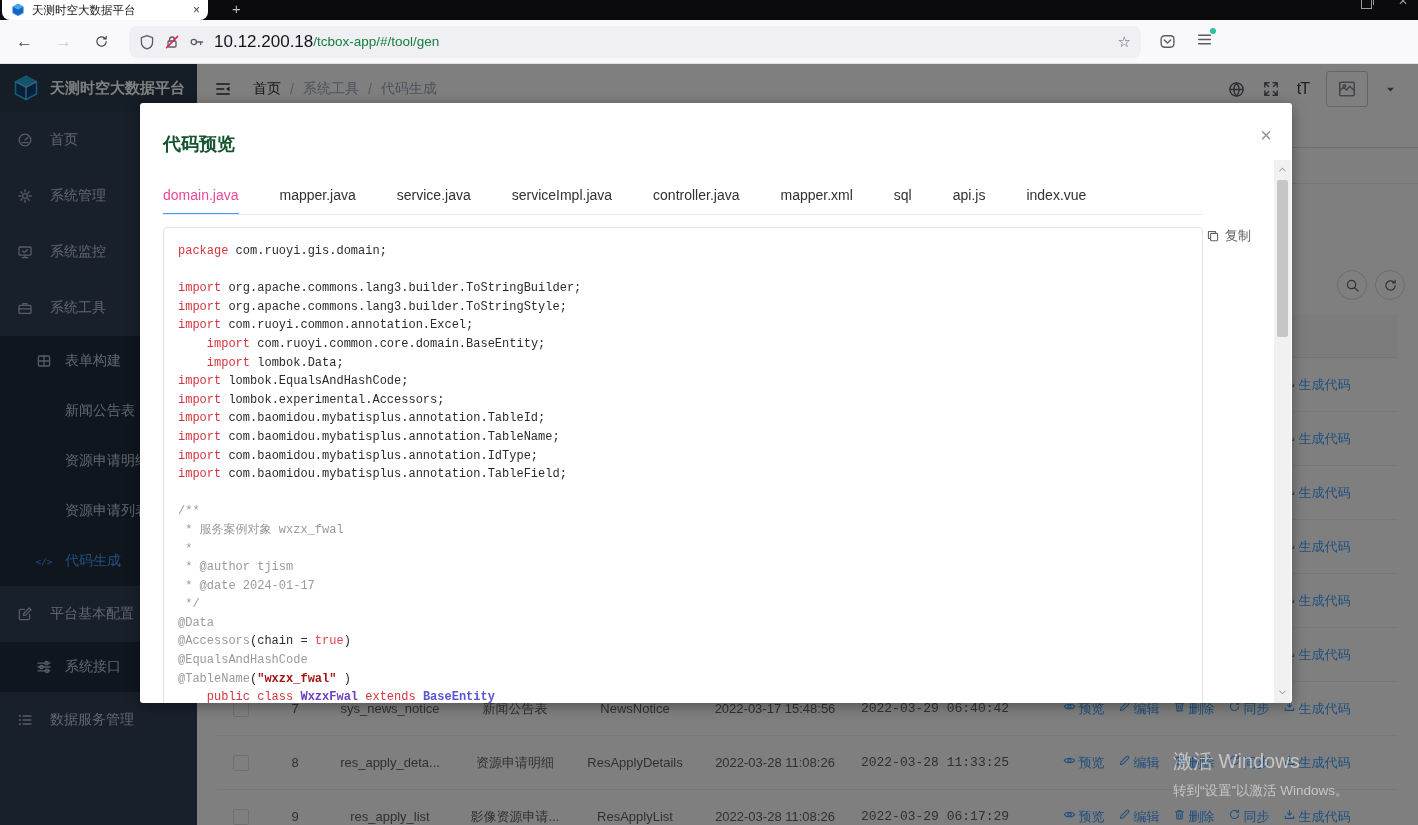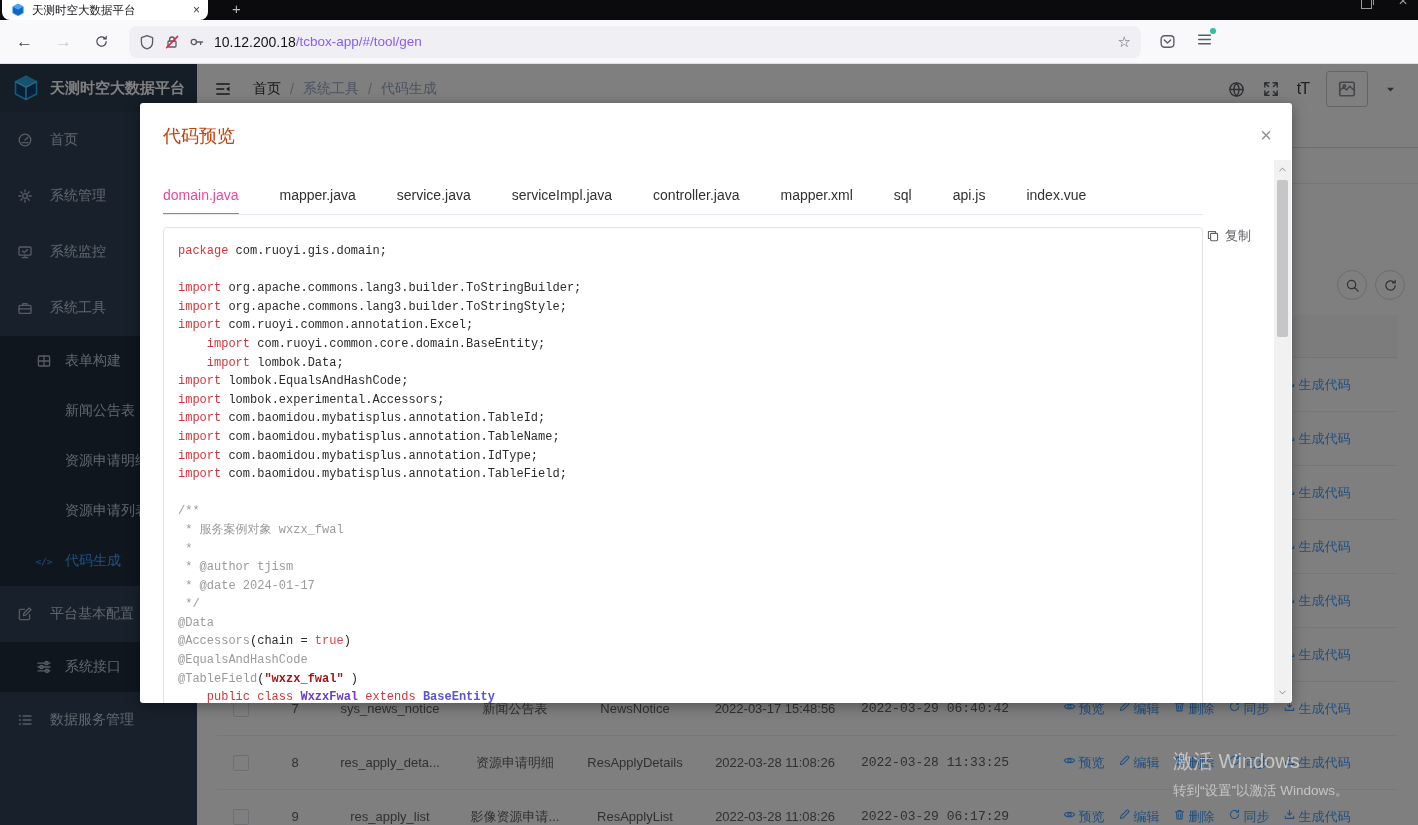--- a/index.html
+++ b/index.html
@@ -13,22 +13,22 @@
   .wincontrols{position:absolute;right:10px;top:-4px;display:flex;gap:26px;color:#9a9aa3;align-items:flex-start;}
   .win-restore{width:9px;height:9px;border:1px solid #9a9aa3;position:relative;margin-top:2px;}
   .win-restore:before{content:"";position:absolute;left:2px;top:-4px;width:9px;height:9px;border:1px solid #9a9aa3;border-bottom:none;border-left:none;}
   .win-close{font-size:12px;line-height:10px;}
   .navbar{height:43px;background:#f9f9fb;border-bottom:1px solid #e0e0e6;display:flex;align-items:center;}
   .navbtn{color:#45454e;font-size:17px;margin-left:22px;line-height:1;}
   .navbtn.disabled{color:#c9c9d2;}
   .navbtn:first-child{margin-left:16px;}
   .navbtn svg{display:block;}
   .urlbar{margin-left:20px;width:1012px;height:32px;background:#f0f0f4;border-radius:8px;display:flex;align-items:center;padding:0 10px;box-sizing:border-box;gap:9px;color:#5b5b66;}
-  .url-host{font-size:14px;color:#15141a;}
-  .url-path{font-size:13.5px;color:#8b5cf6;margin-left:-9px;}
+  .url-host{font-size:17px;color:#15141a;}
+  .url-path{font-size:13.5px;color:#15803d;margin-left:-9px;}
   .url-star{margin-left:auto;font-size:15px;color:#5b5b66;}
   .nav-right{display:flex;align-items:center;gap:20px;margin-left:18px;color:#5b5b66;}
   .menu-wrap{position:relative;}
   .menu-dot{position:absolute;right:-3px;top:-3px;width:6px;height:6px;border-radius:50%;background:#2ac3a2;}
   
   #viewport{position:relative;height:761px;overflow:hidden;background:#fff;}
   .sidebar{position:absolute;left:0;top:0;width:197px;height:100%;background:#304156;z-index:1;}
   .logo{height:48px;background:#2b3a4d;display:flex;align-items:center;gap:10px;padding-left:12px;}
   .logo-title{color:#fff;font-size:15px;font-weight:bold;white-space:nowrap;}
   .mi{height:56px;display:flex;align-items:center;gap:17px;padding-left:17px;color:#bfcbd9;font-size:14px;cursor:pointer;white-space:nowrap;}
@@ -56,21 +56,21 @@
   .trow{height:54px;display:flex;align-items:center;border-bottom:1px solid #ebeef5;box-sizing:border-box;}
   .td{text-align:center;overflow:hidden;white-space:nowrap;flex:none;}
   .c1{width:48px;}.c2{width:60px;}.c3{width:130px;}.c4{width:120px;}.c5{width:120px;}.c6{width:160px;}.c7{width:160px;font-family:Liberation Mono, monospace;}.c8{width:383px;}
   .cbx{width:14px;height:14px;border:1px solid #dcdfe6;border-radius:2px;background:#fff;margin:0 auto;}
   .acts{display:flex;justify-content:center;align-items:center;gap:13px;}
   .alink{color:#409eff;display:flex;align-items:flex-start;gap:3px;cursor:pointer;white-space:nowrap;}
   .alink .ic{width:13px;height:13px;}
   
   .overlay{position:absolute;inset:0;background:rgba(0,0,0,0.5);z-index:5;}
   .dialog{position:absolute;left:140px;top:39px;width:1152px;height:600px;background:#fff;border-radius:3px;box-shadow:0 3px 14px rgba(0,0,0,.35);z-index:10;overflow:hidden;}
-  .dlg-title{position:absolute;left:23px;top:21px;font-size:18px;color:#c2410c;}
+  .dlg-title{position:absolute;left:23px;top:29px;font-size:18px;color:#14532d;font-weight:bold;}
   .dlg-close{position:absolute;right:20px;top:22px;font-size:20px;color:#909399;line-height:1;cursor:pointer;}
   .dlg-tabs{position:absolute;left:23px;top:74px;height:38px;display:flex;gap:41px;font-size:14px;color:#303133;}
   .dtab{display:flex;align-items:center;cursor:pointer;height:36px;border-bottom:2px solid transparent;}
   .dtab.active{color:#ec4899;border-bottom-color:#409eff;}
   .tabline{position:absolute;left:23px;top:111px;width:1040px;height:1px;background:#e4e7ed;}
   .copybtn{position:absolute;left:1066px;top:124px;display:flex;align-items:center;gap:5px;color:#606266;font-size:13px;cursor:pointer;}
   .copybtn .ic{width:14px;height:14px;}
   .codebox{position:absolute;left:23px;top:124px;width:1040px;height:1000px;border:1px solid #e2e2e6;border-radius:4px;background:#fff;box-sizing:border-box;}
   .codebox pre{margin:0;padding:14px 0 0 14px;font-family:"Liberation Mono","DejaVu Sans Mono",monospace;font-size:12px;line-height:18.6px;white-space:pre;}
   .dlg-scroll{position:absolute;left:1134px;top:57px;width:17px;height:543px;background:#f1f1f1;}
@@ -858,21 +858,21 @@
 
 <span class="tk-cm">/**</span>
 <span class="tk-cm"> * 服务案例对象 wxzx_fwal</span>
 <span class="tk-cm"> *</span>
 <span class="tk-cm"> * @author tjism</span>
 <span class="tk-cm"> * @date 2024-01-17</span>
 <span class="tk-cm"> */</span>
 <span class="tk-an">@Data</span>
 <span class="tk-an">@Accessors</span><span class="tk-pl">(chain = </span><span class="tk-bo">true</span><span class="tk-pl">)</span>
 <span class="tk-an">@EqualsAndHashCode</span>
-<span class="tk-an">@TableField</span><span class="tk-pl">(</span><span class="tk-st">"wxzx_fwal"</span><span class="tk-pl"> )</span>
+<span class="tk-an">@TableName</span><span class="tk-pl">(</span><span class="tk-st">"wxzx_fwal"</span><span class="tk-pl"> )</span>
 <span class="tk-pl">    </span><span class="tk-kw">public class</span><span class="tk-pl"> </span><span class="tk-cn">WxzxFwal</span><span class="tk-pl"> </span><span class="tk-kw">extends</span><span class="tk-pl"> </span><span class="tk-cb">BaseEntity</span>
 </pre>
         </div>
       <div class="dlg-scroll">
         <span class="sc-arrow sc-up ic" id="ic-chevup">
             <svg width="11" height="11" viewBox="0 0 16 16" fill="none" stroke="currentColor" stroke-width="1.3" stroke-linecap="round" stroke-linejoin="round">
               <path d="M4 10l4-4 4 4"></path>
             </svg>
           </span>
         <span class="sc-thumb"></span>

